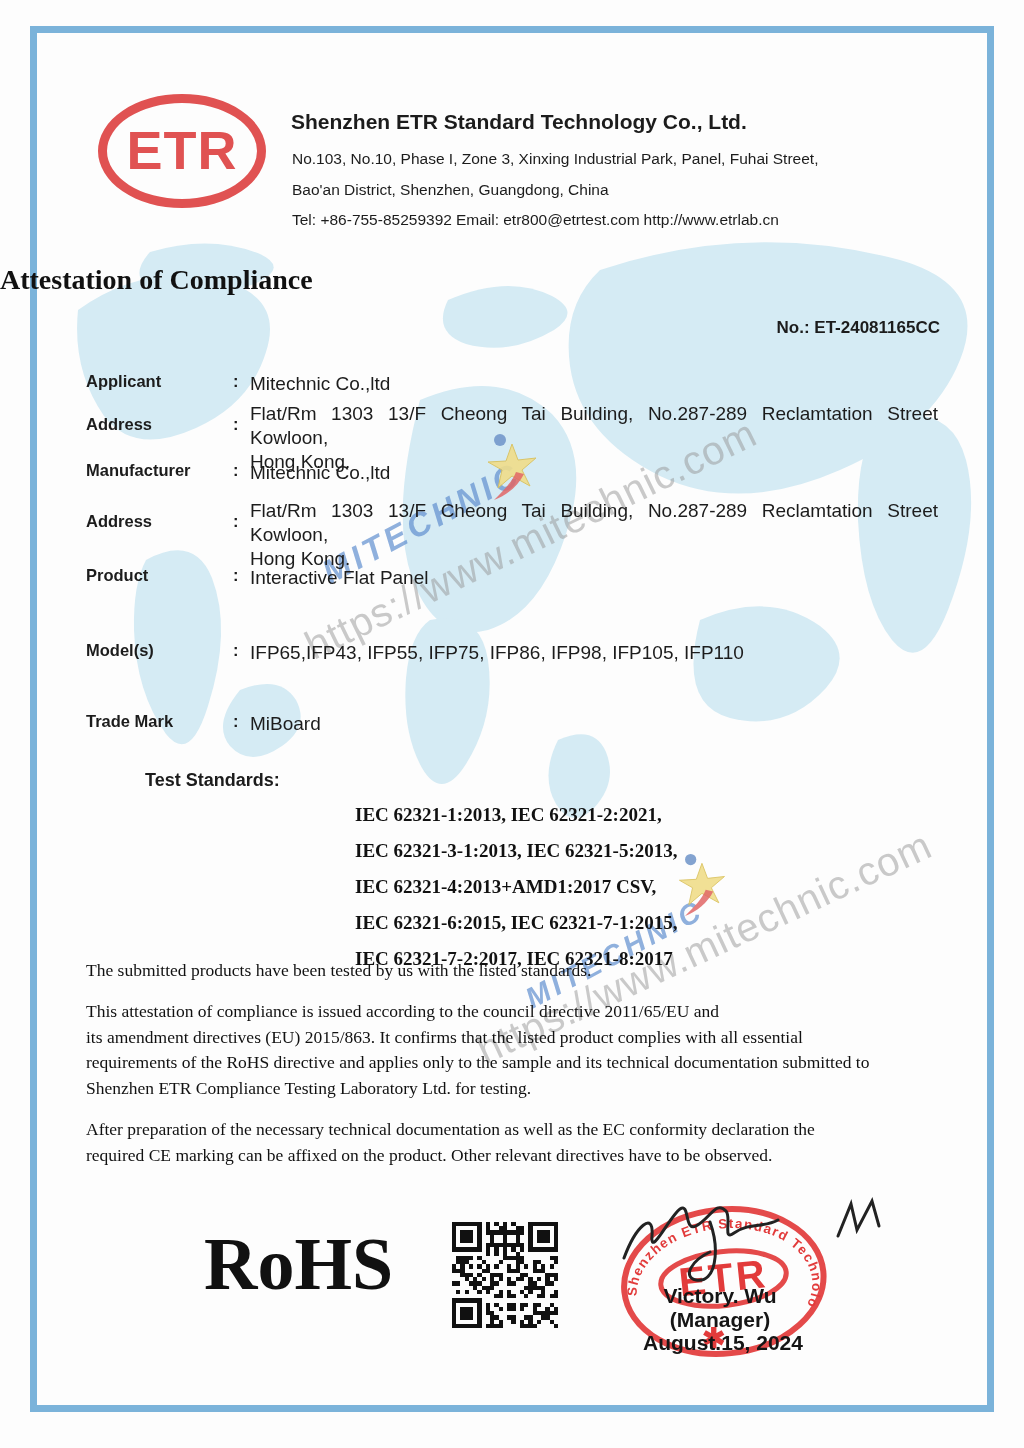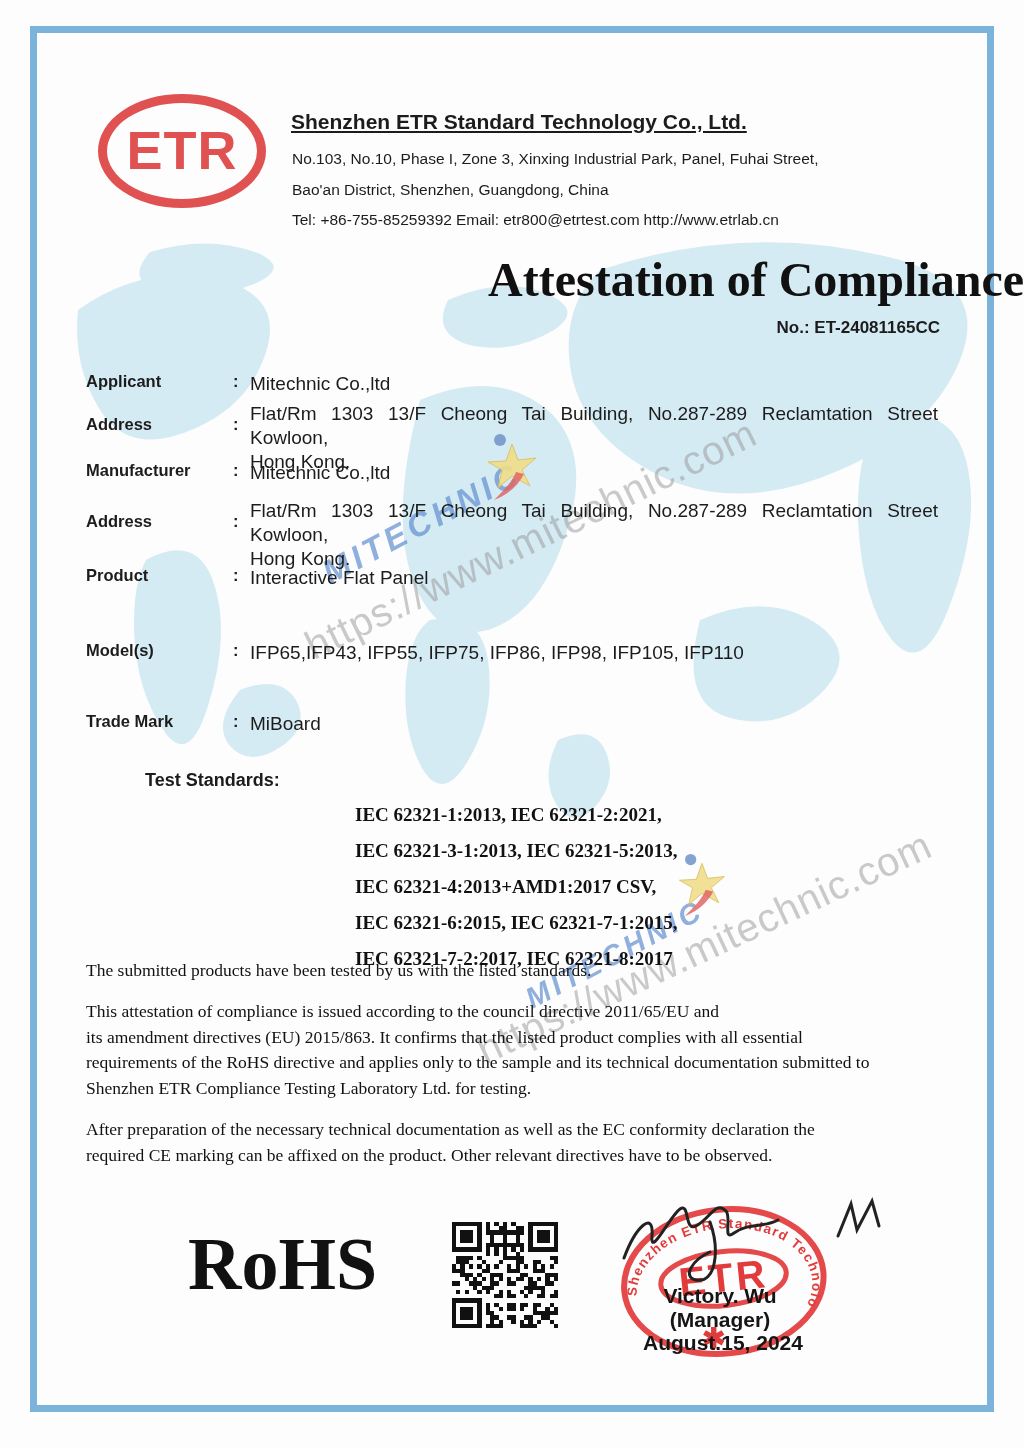--- a/index.html
+++ b/index.html
@@ -18,28 +18,28 @@
   .logo-oval{
     position:absolute;left:98px;top:94px;width:150px;height:96px;
     border:9px solid #e05252;border-radius:50%;z-index:4;
     display:flex;align-items:center;justify-content:center;
   }
   .logo-text{
     color:#e05252;font-weight:bold;font-size:54px;letter-spacing:1px;
     font-family:"Liberation Sans",sans-serif;transform:translateY(-1px);
   }
   .company-name{
-    position:absolute;left:291px;top:110px;font-size:21px;font-weight:bold;z-index:4;text-decoration:underline;
+    position:absolute;left:291px;top:110px;font-size:21px;font-weight:bold;z-index:4;
   }
   .hdr-line{position:absolute;left:292px;font-size:15.5px;z-index:4;}
   .hdr-contact{display:flex;gap:4px;}
   
   .doc-title{
-    position:absolute;left:0;top:252px;width:1024px;text-align:right;z-index:4;
-    font-family:"Liberation Serif",serif;font-weight:bold;font-size:48px;color:#111;
+    position:absolute;left:0;top:264px;width:1024px;text-align:left;z-index:4;
+    font-family:"Liberation Serif",serif;font-weight:bold;font-size:28px;color:#111;
   }
   .cert-no{
     position:absolute;left:0;top:318px;width:940px;text-align:right;z-index:4;
     font-size:17px;font-weight:bold;
   }
   
   .field-row{position:absolute;left:0;top:0;width:1024px;z-index:4;}
   .f-label{position:absolute;left:86px;font-size:16.5px;font-weight:bold;white-space:nowrap;}
   .f-colon{position:absolute;left:233px;font-size:16.5px;font-weight:bold;}
   .f-value{position:absolute;left:250px;width:688px;font-size:19px;line-height:24px;}
@@ -51,21 +51,21 @@
     position:absolute;left:355px;top:797px;z-index:4;white-space:pre-line;
     font-family:"Liberation Serif",serif;font-weight:bold;font-size:19px;line-height:36px;color:#111;
   }
   
   .para{
     position:absolute;left:86px;width:868px;z-index:4;white-space:pre-line;
     font-family:"Liberation Serif",serif;font-size:17.5px;line-height:25.5px;color:#111;
   }
   
   .rohs{
-    position:absolute;left:188px;top:1222px;z-index:4;
+    position:absolute;left:204px;top:1222px;z-index:4;
     font-family:"Liberation Serif",serif;font-weight:bold;font-size:74px;color:#111;
   }
   .qr{position:absolute;left:452px;top:1222px;width:106px;height:106px;z-index:4;}
   .stamp-wrap{position:absolute;left:604px;top:1186px;z-index:4;transform:rotate(-6deg);}
   .sig-wrap{position:absolute;left:612px;top:1180px;z-index:6;}
   .signer{position:absolute;left:620px;width:200px;text-align:center;z-index:6;
           font-size:21px;font-weight:bold;color:#151515;}
   .stamp-star{position:absolute;left:702px;top:1322px;z-index:5;color:#e23b3b;font-size:28px;font-weight:bold;}
   
   .wm-url{

